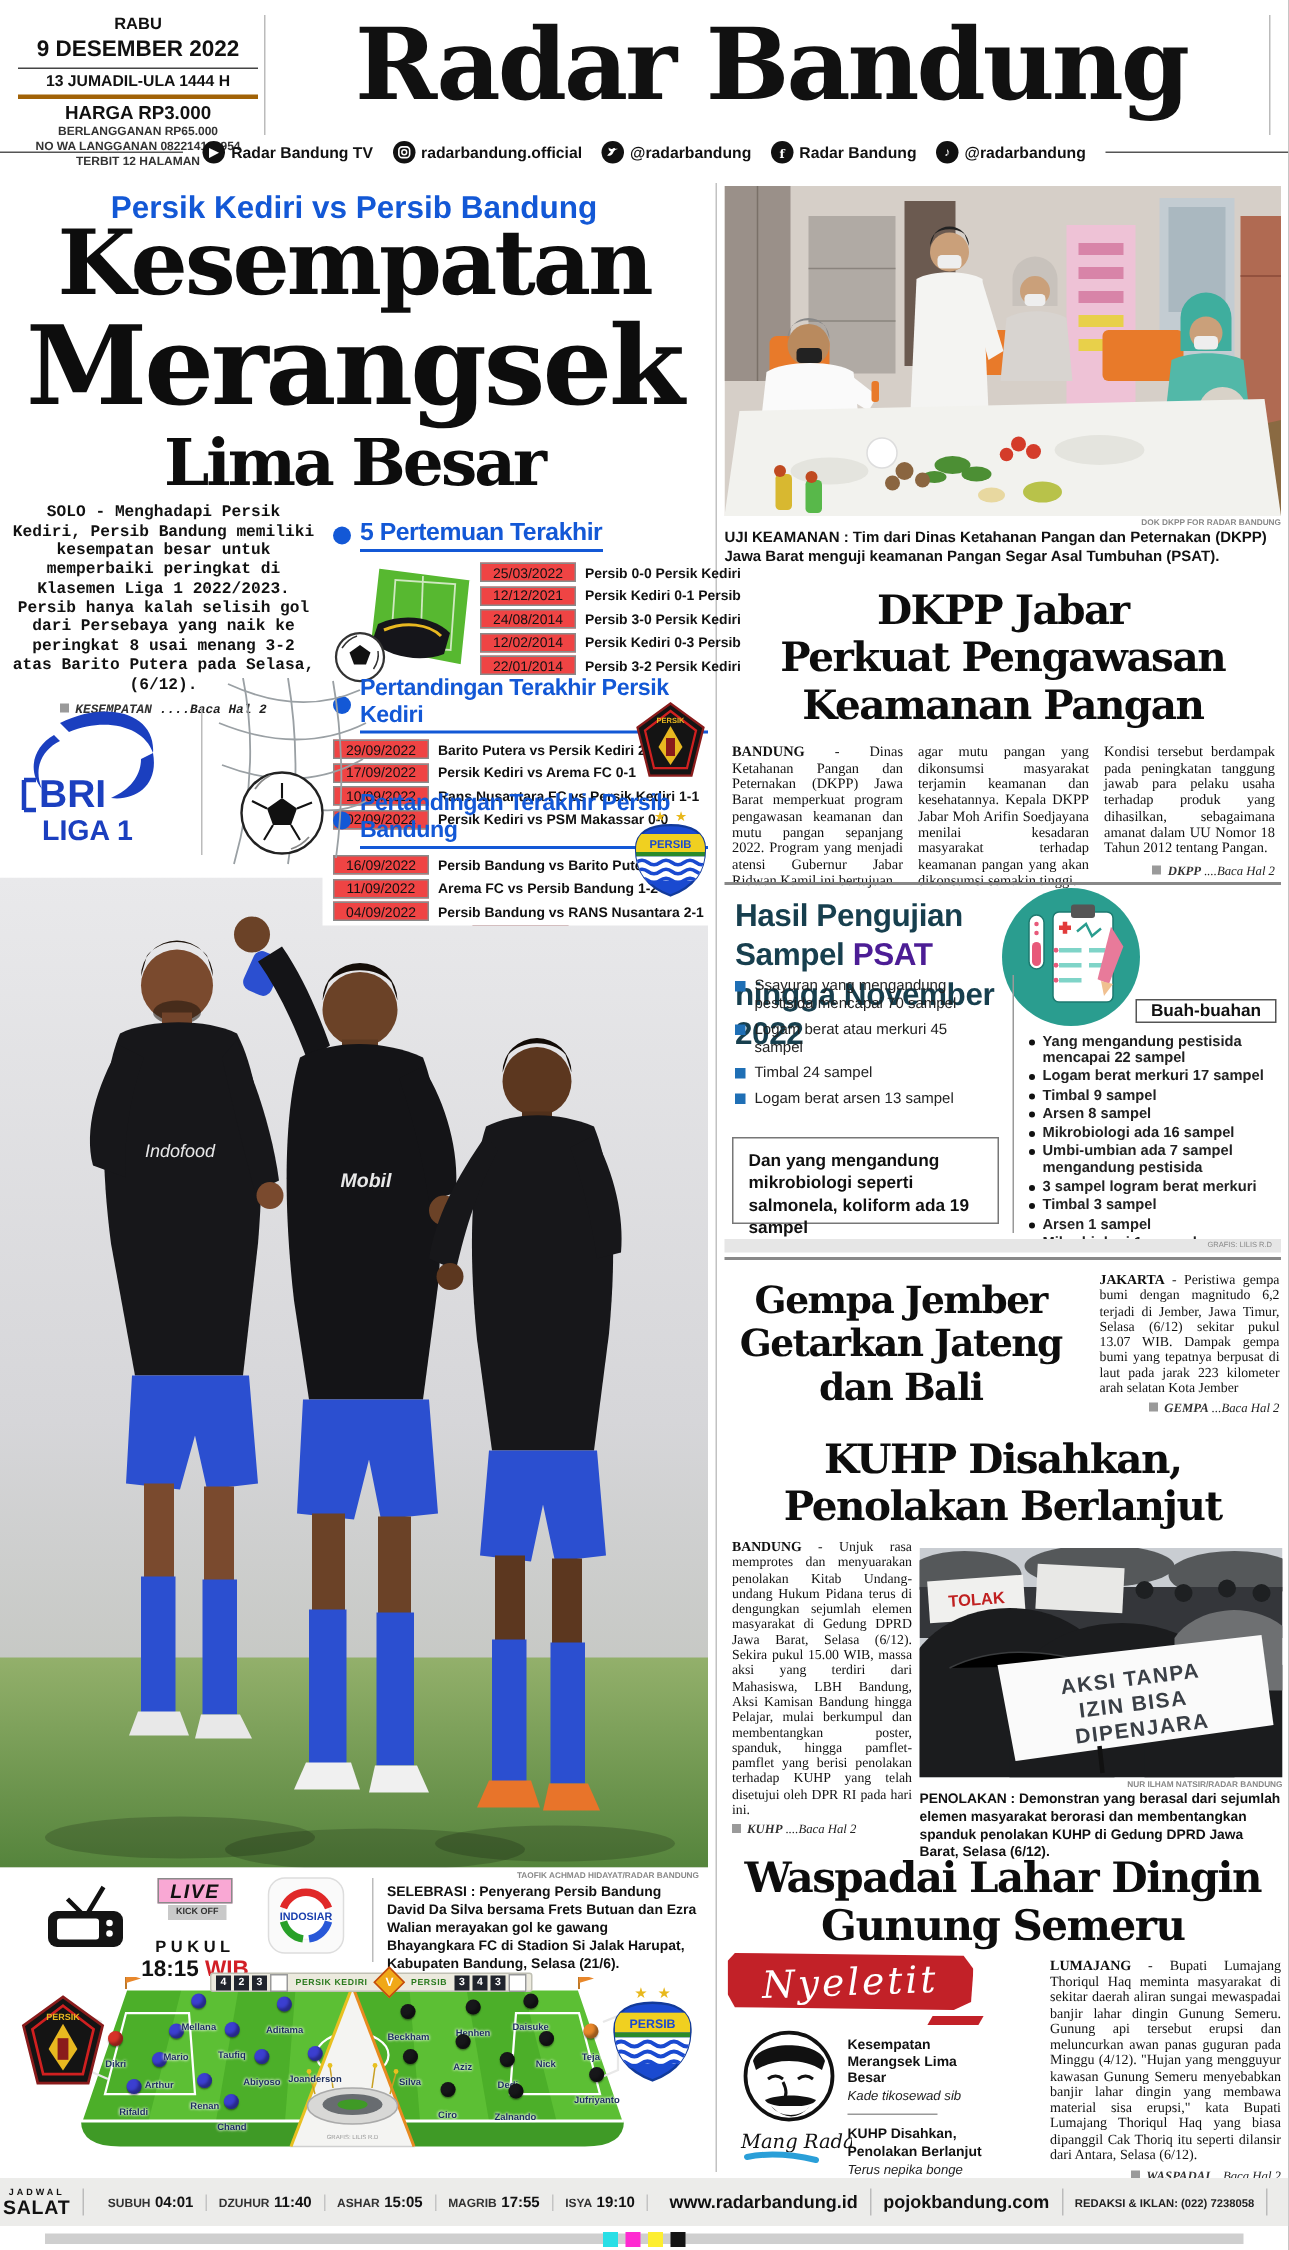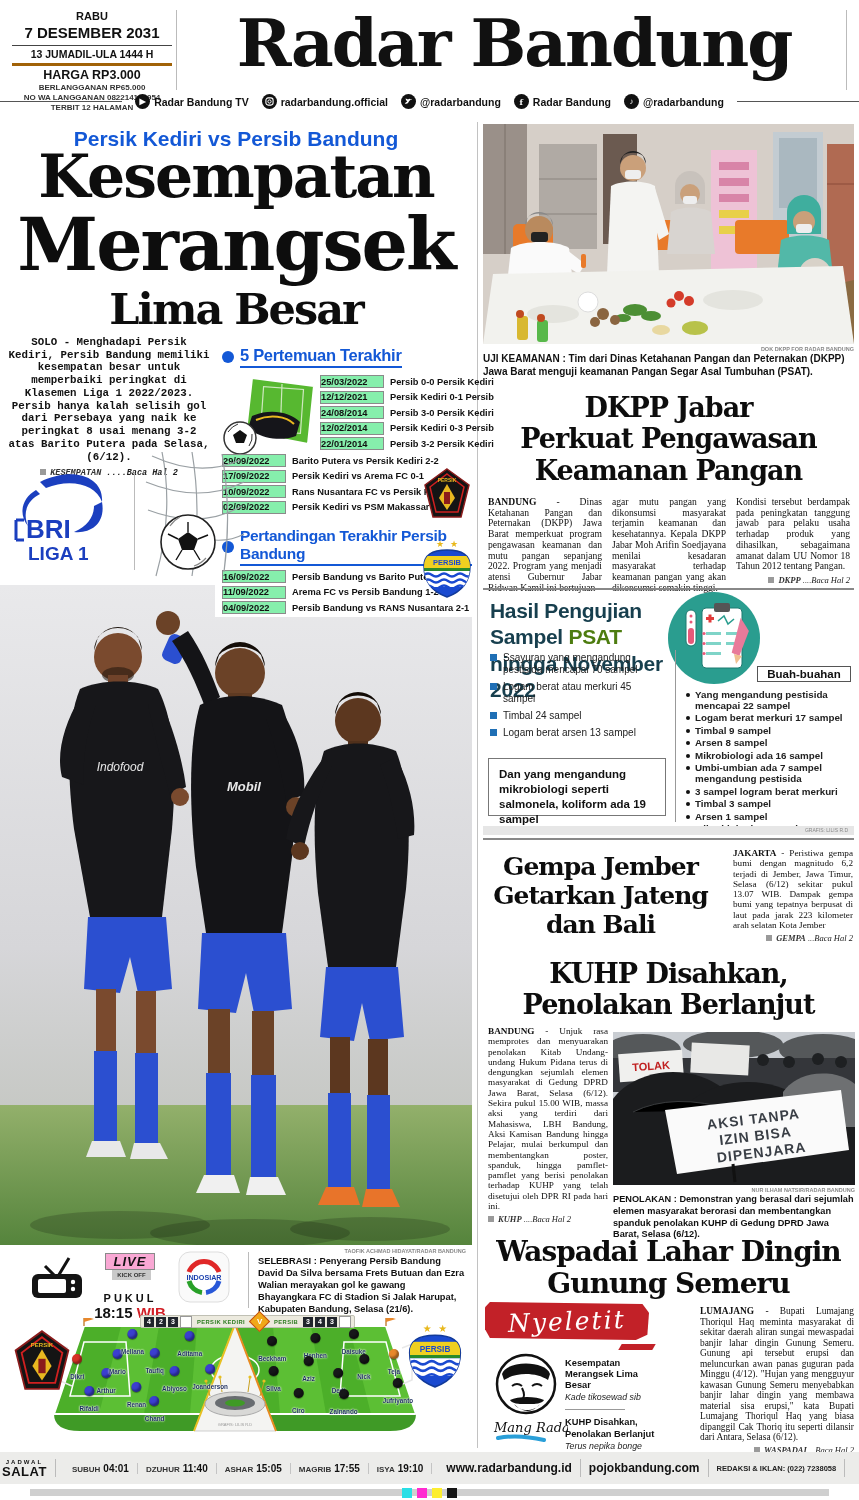--- a/index.html
+++ b/index.html
@@ -26,22 +26,22 @@
   
   .colrule{left:477px;top:122px;width:1px;height:1326px;background:#c2c2c2;position:absolute;}
   .baca{font-size:8.5px;color:#333;}
   .baca .sq{display:inline-block;width:6px;height:6px;background:#9a9a9a;margin-right:4px;}
   .baca b{font-style:italic;font-size:8.5px;}
   .baca i{color:#222;}
   .shead{display:flex;align-items:center;gap:6px;color:#1358d6;font-weight:bold;font-size:16.5px;}
   .shead .bdot{width:12px;height:12px;border-radius:50%;background:#1358d6;flex:0 0 auto;}
   .shead .t{border-bottom:2px solid #1358d6;padding-bottom:1px;letter-spacing:-.3px;}
   .mrow{display:flex;align-items:center;margin-bottom:2.5px;}
-  .mdate{width:62px;border:1px solid #8a8a8a;text-align:left;font-weight:bold;font-size:9.3px;
-         padding:.5px 0;background:#86efac;flex:0 0 auto;}
+  .mdate{width:62px;border:1px solid #8a8a8a;text-align:center;font-weight:normal;font-size:9.3px;
+         padding:.5px 0;background:#ef4444;flex:0 0 auto;}
   .mres{margin-left:6px;font-weight:bold;font-size:9.3px;white-space:nowrap;}
   
   .kicker{left:0;top:127px;width:472px;text-align:center;color:#1358d6;font-weight:bold;font-size:21px;}
   .h1{left:0;width:472px;text-align:center;font-weight:bold;color:#0d0d0d;letter-spacing:-2px;line-height:1;}
   .lead-intro{left:8px;top:336px;width:202px;text-align:center;font-weight:bold;font-size:10.8px;line-height:1.18;font-family:Liberation Mono, monospace;}
   .pname{font-size:6.3px;font-weight:bold;color:#1b2d5e;white-space:nowrap;
          text-shadow:0 0 2px #fff,0 0 2px #fff;}
   .player{position:absolute;transform:translate(-50%,-4px);text-align:center;}
   .pdot{display:block;margin:0 auto 1px;width:10px;height:10px;border-radius:50%;
         box-shadow:inset -2px -2px 2px rgba(0,0,0,.35),0 1px 1px rgba(0,0,0,.4);}
@@ -91,21 +91,21 @@
         justify-content:center;gap:5px;}
   .cmyk span{width:10px;height:10px;display:block;}
 </style>
 </head>
 <body>
 
 <div id="page">
 
   <div class="abs datebox">
     <div class="d1">RABU</div>
-    <div class="d2">7 DESEMBER 2031</div>
+    <div class="d2">9 DESEMBER 2022</div>
     <div class="d3">13 JUMADIL-ULA 1444 H</div>
     <div class="d4">HARGA RP3.000</div>
     <div class="d5">BERLANGGANAN RP65.000</div>
     <div class="d5">NO WA LANGGANAN 082214100954</div>
     <div class="d5">TERBIT 12 HALAMAN</div>
   </div>
   <div class="abs vline" style="left:176px;top:10px;height:80px;"></div>
   <div class="abs vline" style="left:846px;top:10px;height:80px;"></div>
   <div class="abs masthead serif">Radar Bandung</div>
 
@@ -193,20 +193,24 @@
         </div>
 
         <div class="mrow">
           <span class="mdate">22/01/2014</span>
           <span class="mres">Persib 3-2 Persik Kediri</span>
         </div>
       </div>
   </div>
 
   <div class="abs" style="left:222px;top:450px;width:250px;">
+    <div class="shead" style="font-size:15.5px;">
+      <span class="bdot"></span>
+      <span class="t">Pertandingan Terakhir Persik Kediri</span>
+    </div>
     <div style="margin-top:4px;">
 
         <div class="mrow">
           <span class="mdate">29/09/2022</span>
           <span class="mres">Barito Putera vs Persik Kediri 2-2</span>
         </div>
 
         <div class="mrow">
           <span class="mdate">17/09/2022</span>
           <span class="mres">Persik Kediri  vs Arema FC 0-1</span>
@@ -692,21 +696,21 @@
       <div class="jtext">Kondisi tersebut berdampak pada peningkatan tanggung jawab para pelaku usaha terhadap produk yang dihasilkan, sebagaimana amanat dalam UU Nomor 18 Tahun 2012 tentang Pangan.</div>
       <div class="baca" style="text-align:right;margin-top:3px;">
         <span class="sq"></span><b>DKPP</b> <i>....Baca Hal 2</i>
       </div>
     </div>
   </div>
   <div class="abs" style="left:483px;top:588px;width:371px;height:2px;background:#888;"></div>
 
   <div class="abs ig-title" style="left:490px;top:598px;width:180px;">
     <div>Hasil Pengujian</div>
-    <div><span>Sampel </span><span style="color:#4d7c0f;">PSAT</span></div>
+    <div><span>Sampel </span><span style="color:#4c1d95;">PSAT</span></div>
     <div>hingga November 2022</div>
   </div>
   <div class="abs" style="left:668px;top:592px;width:92px;height:92px;border-radius:50%;background:#2a9d8f;">
     <svg width="92" height="92" viewBox="0 0 92 92">
       <rect x="18" y="18" width="10" height="36" rx="5" fill="#fff" stroke="#1d7a70"></rect>
       <rect x="20" y="36" width="6" height="16" rx="3" fill="#e8597a"></rect>
       <circle cx="23" cy="30" r="1.5" fill="#e8597a"></circle>
         <circle cx="23" cy="24" r="1.5" fill="#e8597a"></circle>
       <rect x="34" y="16" width="40" height="60" rx="4" fill="#fff" stroke="#1d7a70"></rect>
       <rect x="46" y="11" width="16" height="9" rx="2" fill="#555"></rect>

